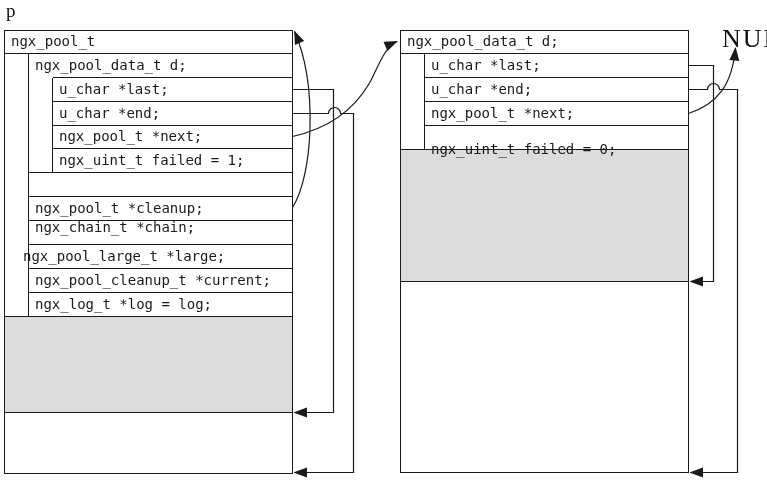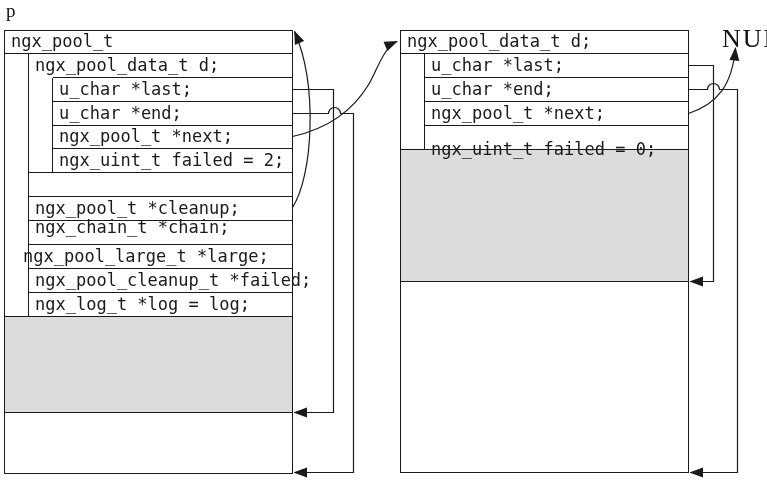--- a/index.html
+++ b/index.html
@@ -3,21 +3,21 @@
 <meta charset="utf-8">
 <style>
   html,body{margin:0;padding:0;background:#ffffff;}
   .canvas{
     position:relative;width:767px;height:482px;background:#ffffff;
     font-family:"DejaVu Sans Mono","Liberation Mono",monospace;
     color:#1a1a1a;overflow:hidden;
   }
   svg.overlay{position:absolute;left:0;top:0;}
   .row{
-    position:absolute;font-size:17px;white-space:nowrap;
+    position:absolute;font-size:14px;white-space:nowrap;
     padding-left:7px;letter-spacing:0px;
   }
   .lbl{
     position:absolute;font-family:"Liberation Serif","DejaVu Serif",serif;
     color:#111;
   }
   .lbl.p{left:6px;top:0px;font-size:19px;}
   .lbl.null{left:722px;top:24px;font-size:26px;letter-spacing:2px;}
 </style>
 </head>
@@ -80,25 +80,25 @@
   </svg>
 
   <div class="lbl p">p</div>
   <div class="lbl null">NULL</div>
 
   <div class="row" style="left:4px;top:30px;height:23px;line-height:23px">ngx_pool_t</div>
   <div class="row" style="left:28px;top:53px;height:24px;line-height:24px">ngx_pool_data_t d;</div>
   <div class="row" style="left:52px;top:77px;height:24px;line-height:24px">u_char *last;</div>
   <div class="row" style="left:52px;top:101px;height:24px;line-height:24px">u_char *end;</div>
   <div class="row" style="left:52px;top:125px;height:23px;line-height:23px">ngx_pool_t *next;</div>
-  <div class="row" style="left:52px;top:148px;height:24px;line-height:24px">ngx_uint_t failed = 2;</div>
+  <div class="row" style="left:52px;top:148px;height:24px;line-height:24px">ngx_uint_t failed = 1;</div>
   <div class="row" style="left:28px;top:196px;height:24px;line-height:24px">ngx_pool_t *cleanup;</div>
   <div class="row" style="left:28px;top:215px;height:24px;line-height:24px">ngx_chain_t *chain;</div>
   <div class="row" style="left:16px;top:244px;height:24px;line-height:24px">ngx_pool_large_t *large;</div>
-  <div class="row" style="left:28px;top:268px;height:24px;line-height:24px">ngx_pool_cleanup_t *failed;</div>
+  <div class="row" style="left:28px;top:268px;height:24px;line-height:24px">ngx_pool_cleanup_t *current;</div>
   <div class="row" style="left:28px;top:292px;height:24px;line-height:24px">ngx_log_t *log = log;</div>
 
   <div class="row" style="left:400px;top:30px;height:23px;line-height:23px">ngx_pool_data_t d;</div>
   <div class="row" style="left:424px;top:53px;height:24px;line-height:24px">u_char *last;</div>
   <div class="row" style="left:424px;top:77px;height:24px;line-height:24px">u_char *end;</div>
   <div class="row" style="left:424px;top:101px;height:24px;line-height:24px">ngx_pool_t *next;</div>
   <div class="row" style="left:424px;top:137px;height:24px;line-height:24px">ngx_uint_t failed = 0;</div>
 
 </div>
 

